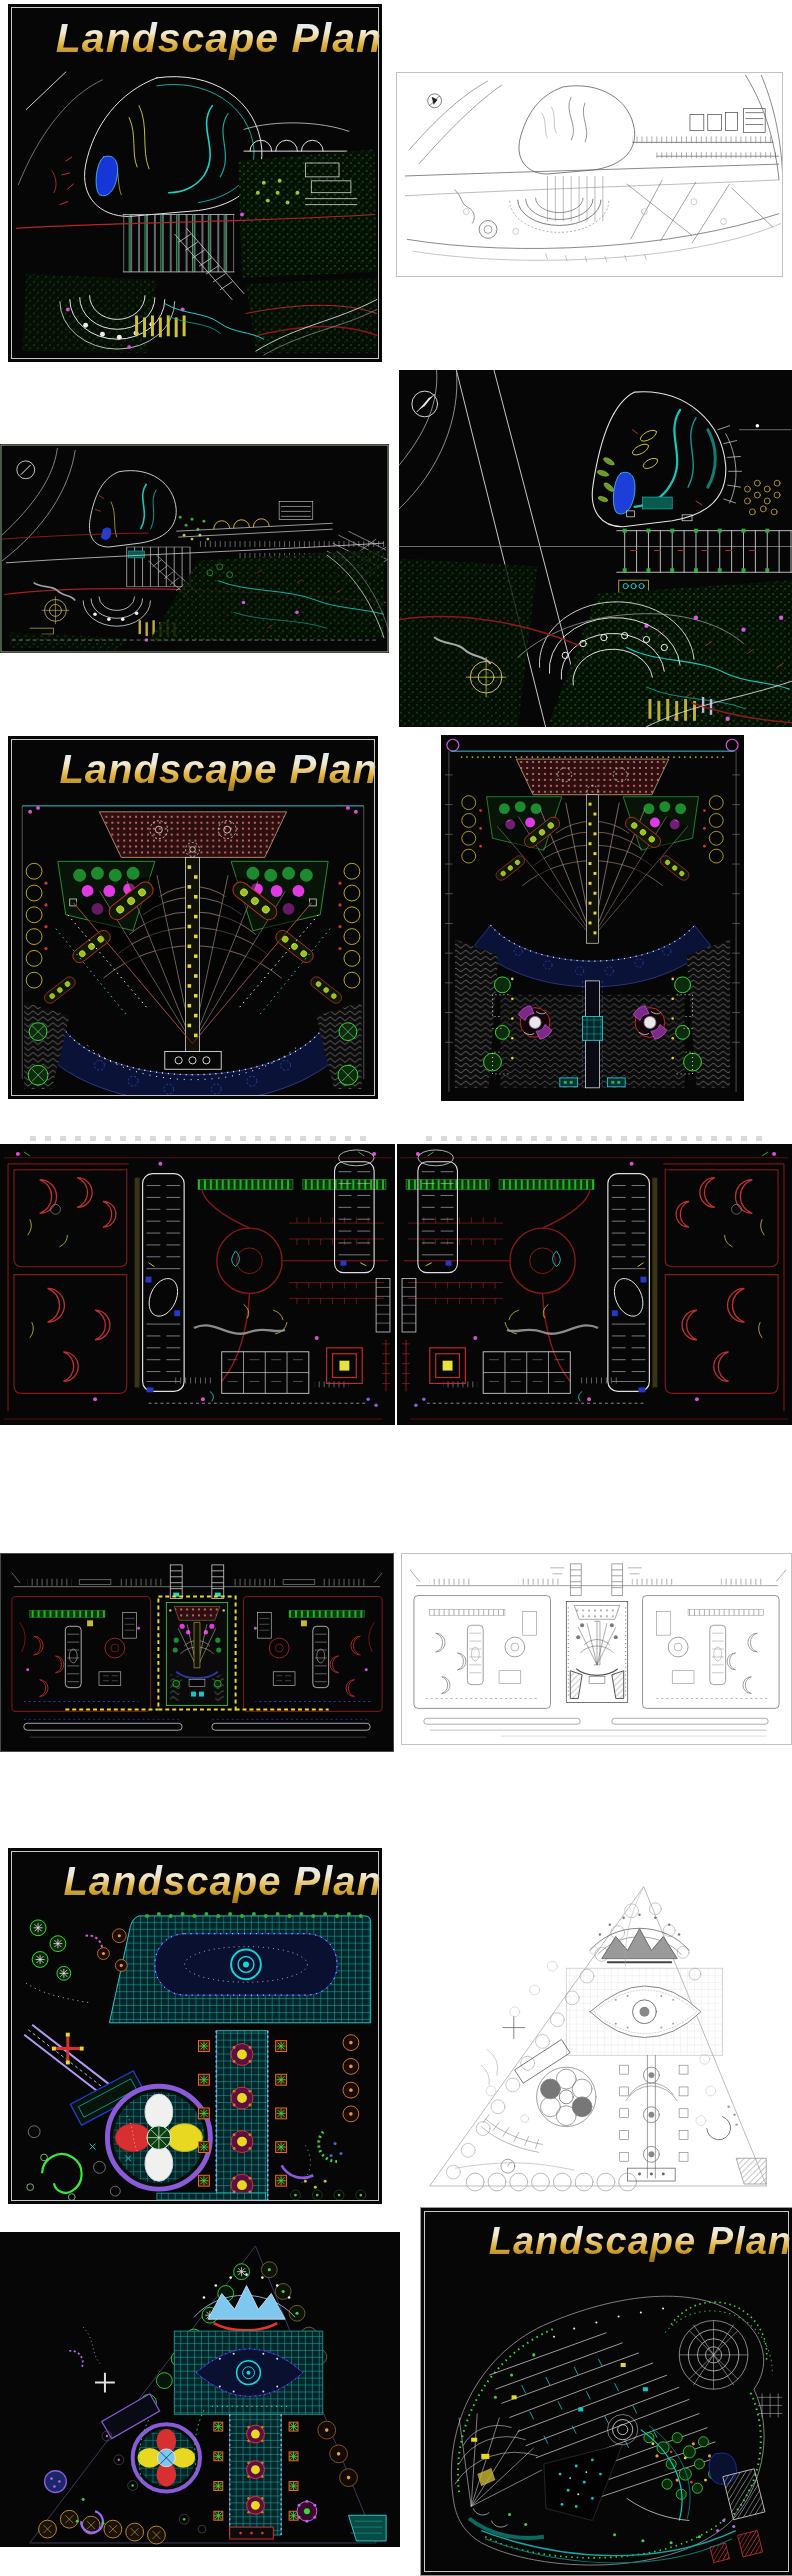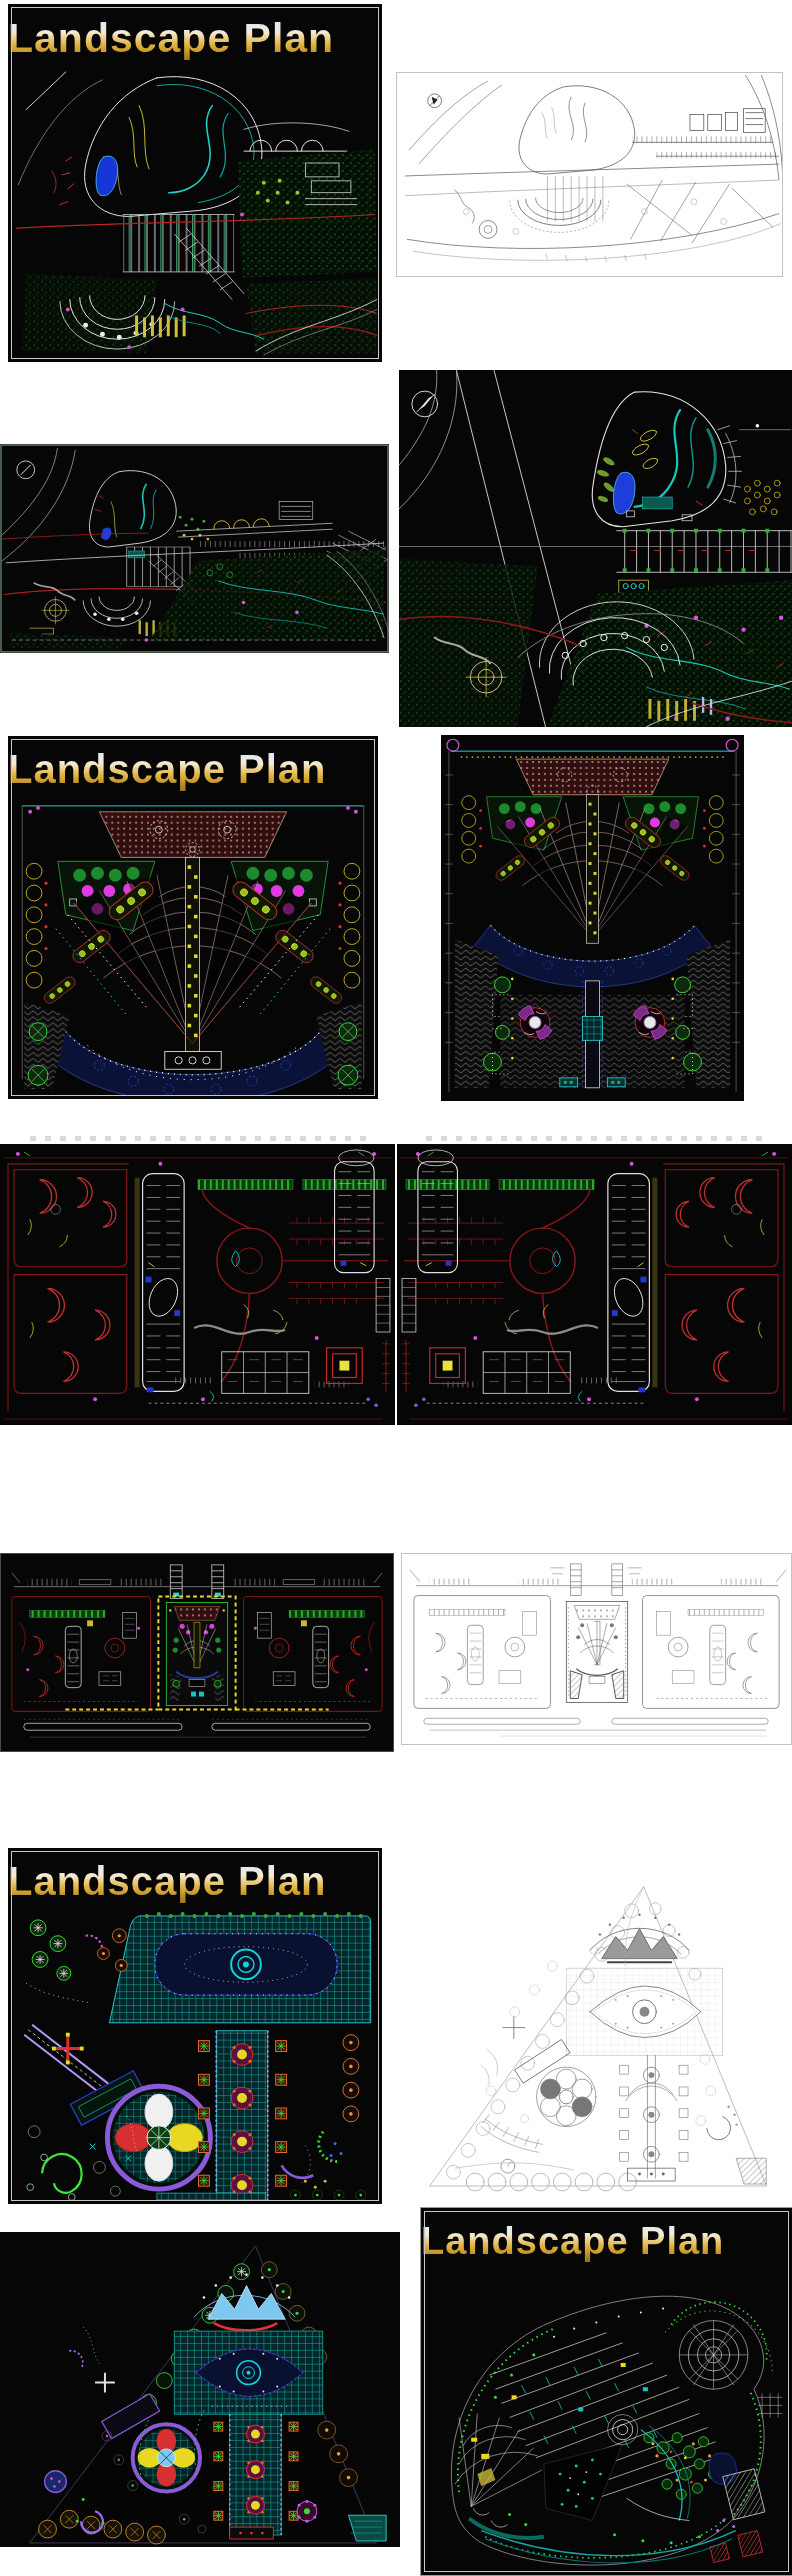--- a/index.html
+++ b/index.html
@@ -3,23 +3,23 @@
 <meta charset="utf-8">
 <style>
   html,body{margin:0;padding:0;background:#ffffff;}
   .canvas{position:relative;width:793px;height:2576px;background:#ffffff;overflow:hidden;
           font-family:"Liberation Sans",sans-serif;}
   .tile{position:absolute;}
   .dark{background:#060606;}
   .light{background:#ffffff;border:1px solid #c2c2c2;box-sizing:border-box;}
   .framed::after{content:"";position:absolute;inset:3px;border:1px solid #c8c8c8;pointer-events:none;}
   .tile svg{display:block;}
-  .plan-title{position:relative;text-align:left;font-weight:bold;line-height:1;letter-spacing:1px;
+  .plan-title{position:relative;text-align:right;font-weight:bold;line-height:1;letter-spacing:1px;
       background:linear-gradient(180deg,#a8ccf4 0%,#dcebfa 28%,#f4ead0 46%,#e0b23c 66%,#8a5f10 100%);
-      -webkit-background-clip:text;background-clip:text;color:transparent;}
+      -webkit-background-clip:text;background-clip:text;color:transparent;font-style:italic;}
   .t-a{font-size:41px;padding-top:14px;height:48px;}
   .t-e{font-size:40px;padding-top:13px;height:47px;}
   .t-k{font-size:40px;padding-top:13px;height:47px;}
   .t-n{font-size:38px;padding-top:14px;height:44px;}
   .smudge{position:absolute;height:5px;opacity:.5;
       background:repeating-linear-gradient(90deg,#b5b5b5 0 6px,transparent 6px 15px);}
 </style>
 </head>
 <body>
 

